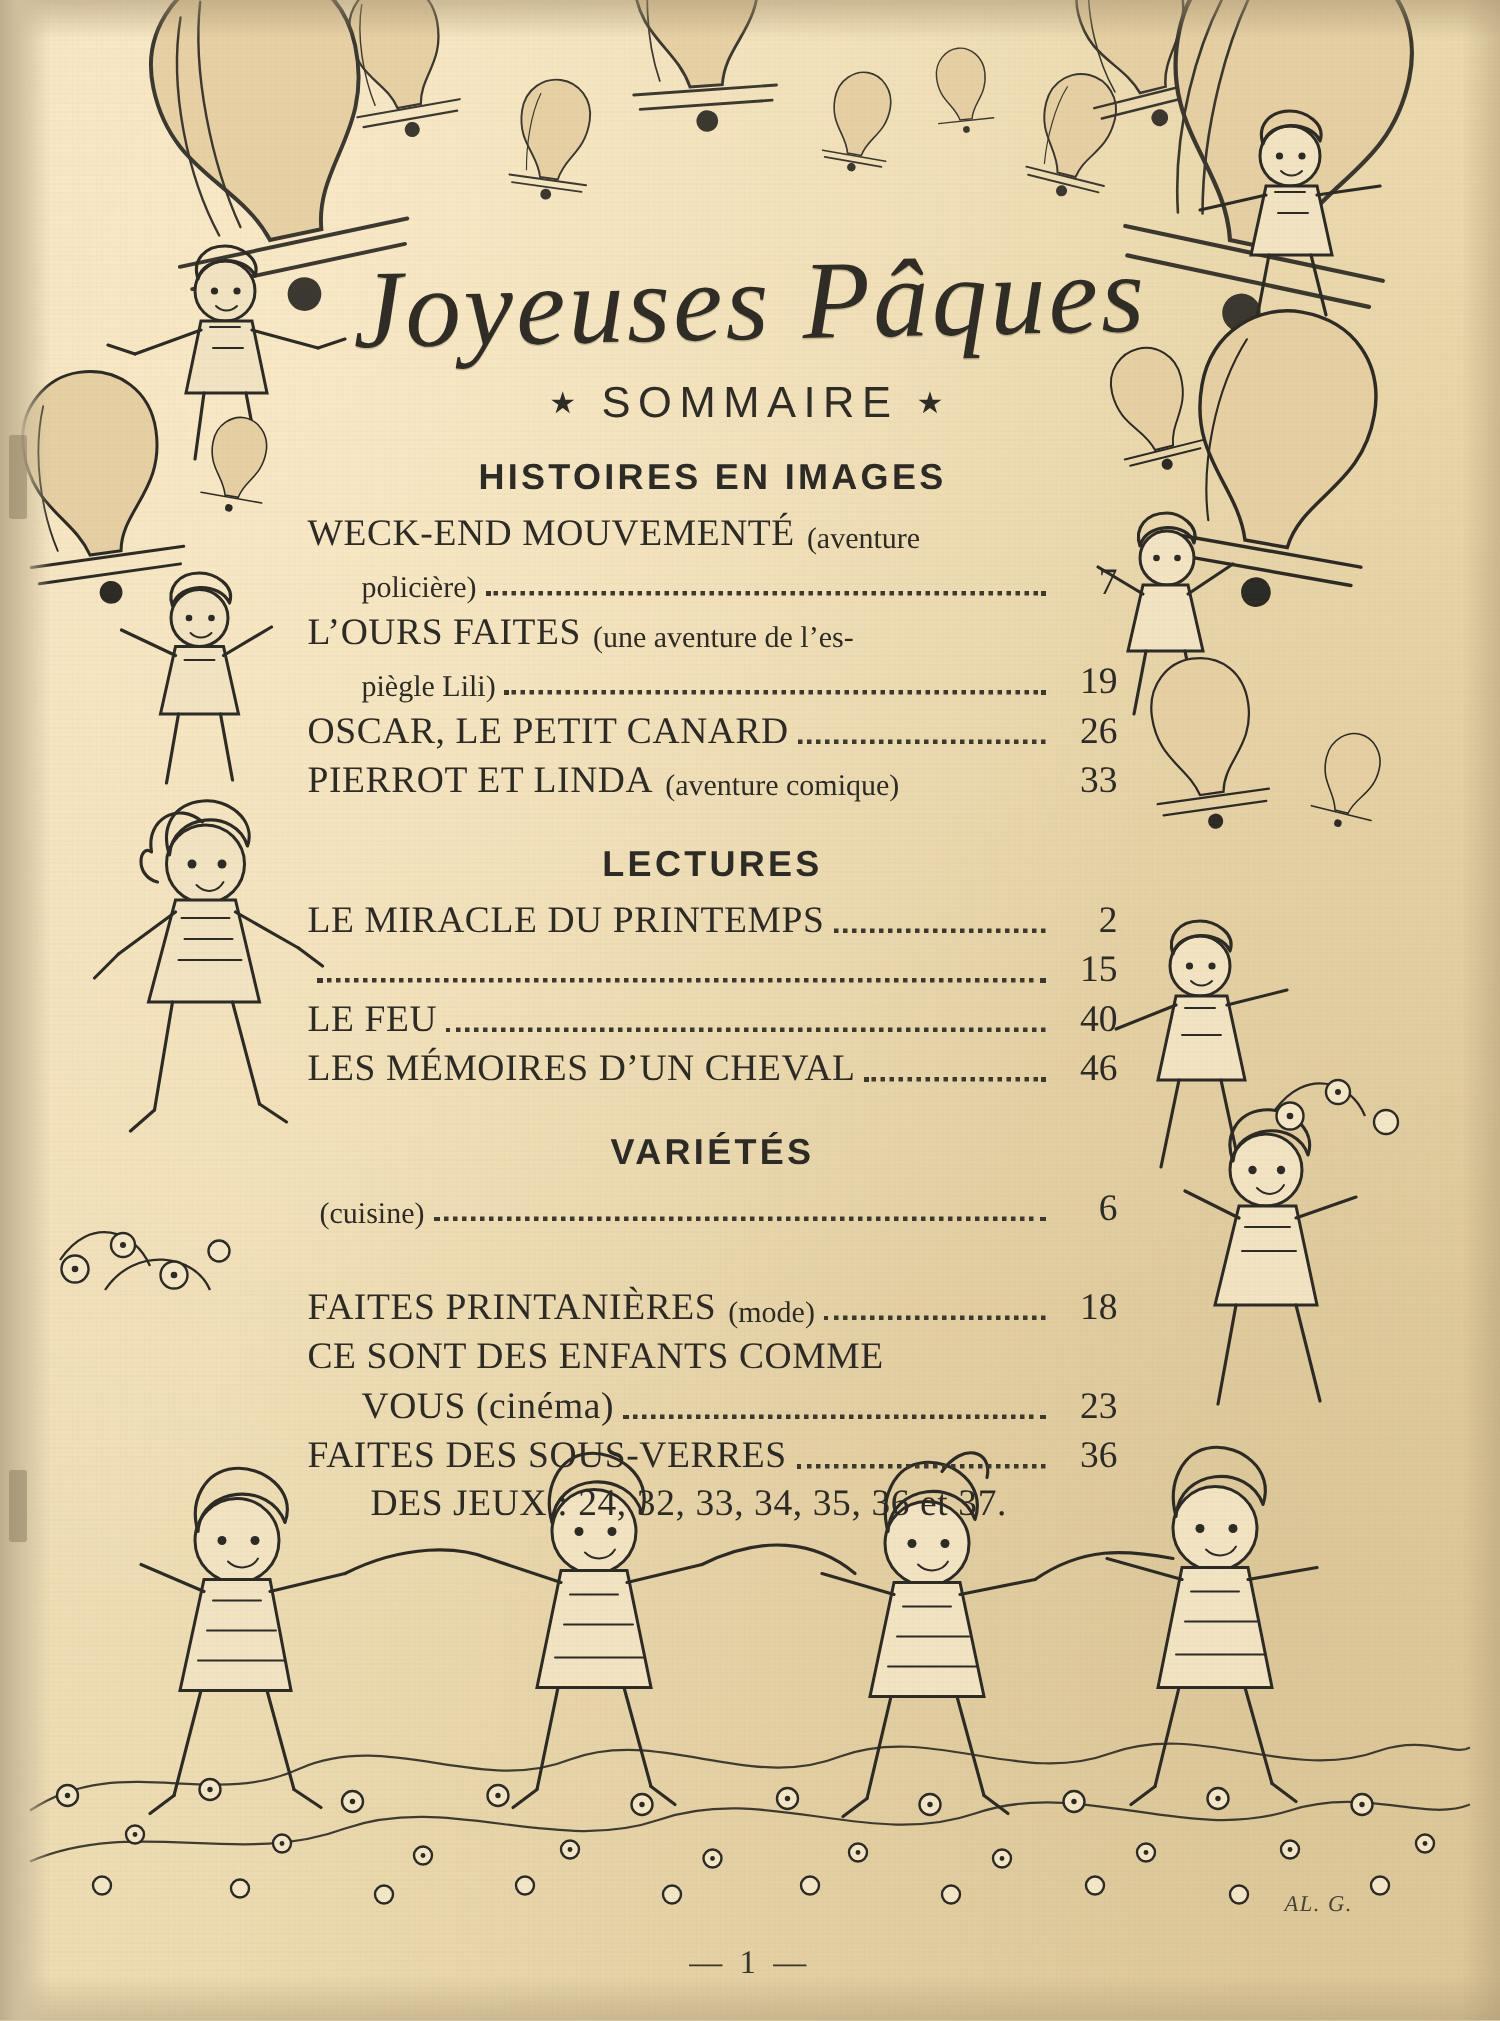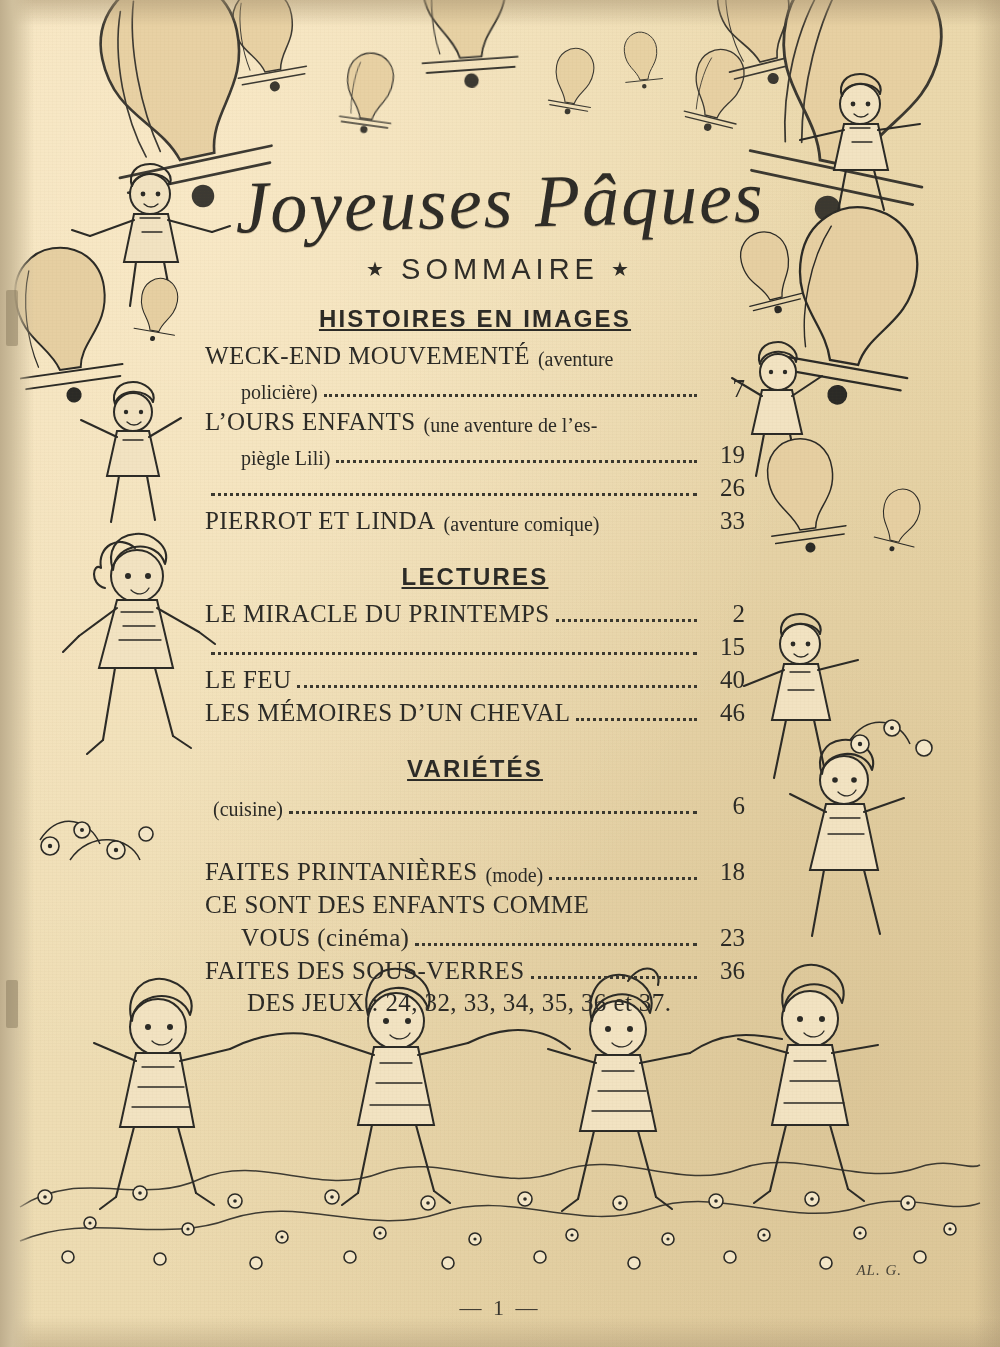--- a/index.html
+++ b/index.html
@@ -99,21 +99,20 @@
     width: 540px;
     color: #2b2a26;
   }
   .section-title {
     text-align: center;
     font-family: "Liberation Sans", sans-serif;
     font-weight: bold;
     font-size: 24px;
     letter-spacing: 2.2px;
     margin: 0 0 6px 0;
-    text-decoration: underline;
   }
   .sec-gap { height: 26px; }
   .entry {
     display: flex;
     align-items: flex-end;
     font-family: "Liberation Serif", serif;
     font-size: 25px;
     line-height: 1.32;
     margin: 0;
     white-space: nowrap;
@@ -560,30 +559,31 @@
       <span class="etext">WECK-END MOUVEMENTÉ</span>
       <span class="etext small" style="padding-left:8px;">(aventure</span>
     </div>
     <div class="entry cont">
       <span class="etext small">policière)</span>
       <span class="leader"></span>
       <span class="page">7</span>
     </div>
 
     <div class="entry">
-      <span class="etext">L’OURS ENFANTS</span>
+      <span class="etext">L’OURS FAITES</span>
       <span class="etext small" style="padding-left:8px;">(une aventure de l’es-</span>
     </div>
     <div class="entry cont">
       <span class="etext small">piègle Lili)</span>
       <span class="leader"></span>
       <span class="page">19</span>
     </div>
 
     <div class="entry">
+      <span class="etext">OSCAR, LE PETIT CANARD</span>
       <span class="leader"></span>
       <span class="page">26</span>
     </div>
 
     <div class="entry noleader">
       <span class="etext">PIERROT ET LINDA</span>
       <span class="etext small" style="padding-left:8px;">(aventure comique)</span>
       <span class="leader"></span>
       <span class="page">33</span>
     </div>

